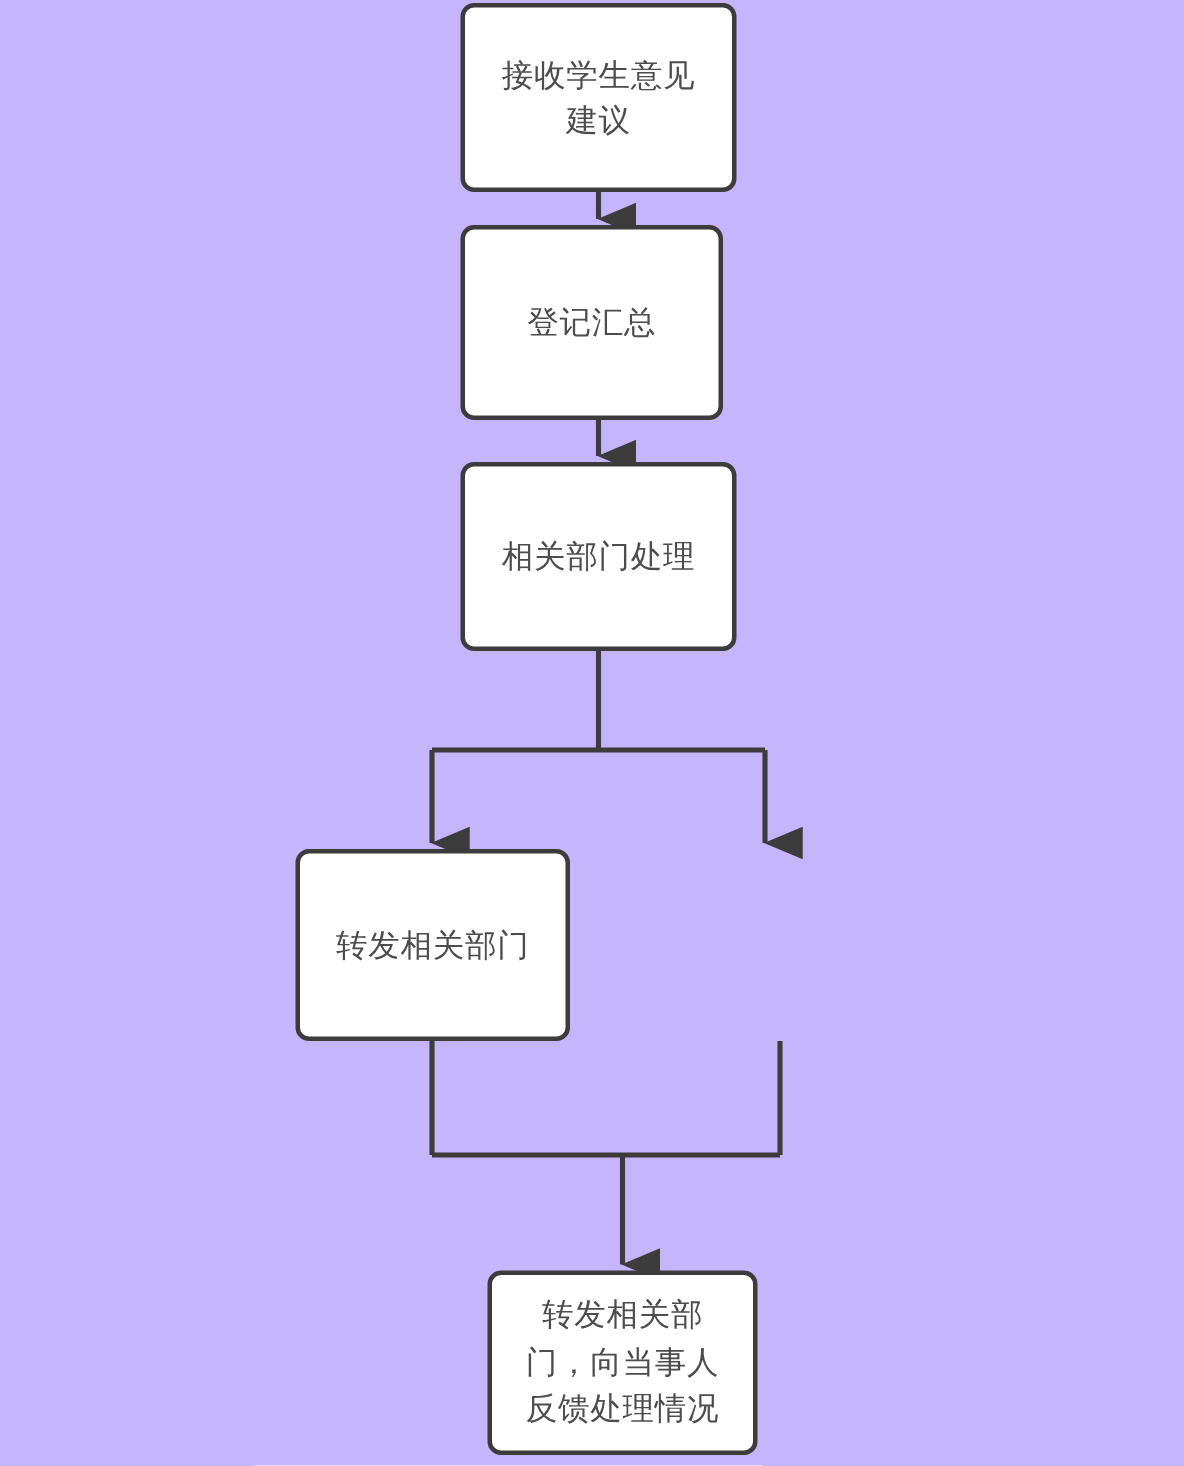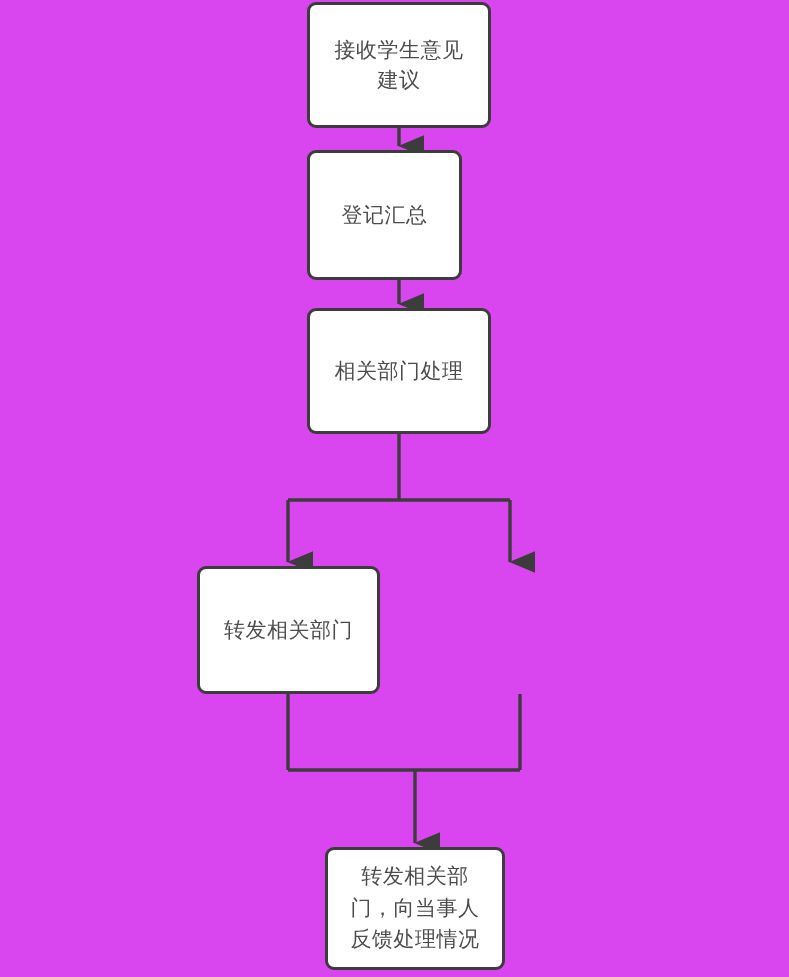--- a/index.html
+++ b/index.html
@@ -4,21 +4,21 @@
 <style>
   html, body {
     margin: 0;
     padding: 0;
     background: #ffffff;
   }
   #canvas {
     position: relative;
     width: 789px;
     height: 977px;
-    background: #d946ef;
+    background: #c4b5fd;
     overflow: hidden;
     font-family: "DejaVu Sans", "Liberation Sans", sans-serif;
   }
   #edges {
     position: absolute;
     left: 0;
     top: 0;
     width: 789px;
     height: 977px;
   }
@@ -37,21 +37,21 @@
   .node-label {
     color: #4c4c4c;
     font-size: 21px;
     line-height: 1.45;
     letter-spacing: 0.5px;
     padding: 0 14px;
     font-family: "DejaVu Sans", "Liberation Sans", sans-serif;
   }
   
   #node-receive   { left: 307px; top: 2px;   width: 184px; height: 126px; }
-  #node-register  { left: 307px; top: 150px; width: 155px; height: 130px; }
+  #node-register  { left: 307px; top: 150px; width: 175px; height: 130px; }
   #node-forward   { left: 307px; top: 308px; width: 184px; height: 126px; }
   #node-dept      { left: 197px; top: 566px; width: 183px; height: 128px; }
   #node-leader    { left: 430px; top: 566px; width: 183px; height: 128px; }
   #node-result    { left: 325px; top: 847px; width: 180px; height: 123px; }
   #node-result .node-label { line-height: 1.5; }
 </style>
 </head>
 <body>
 
 <div id="canvas">

